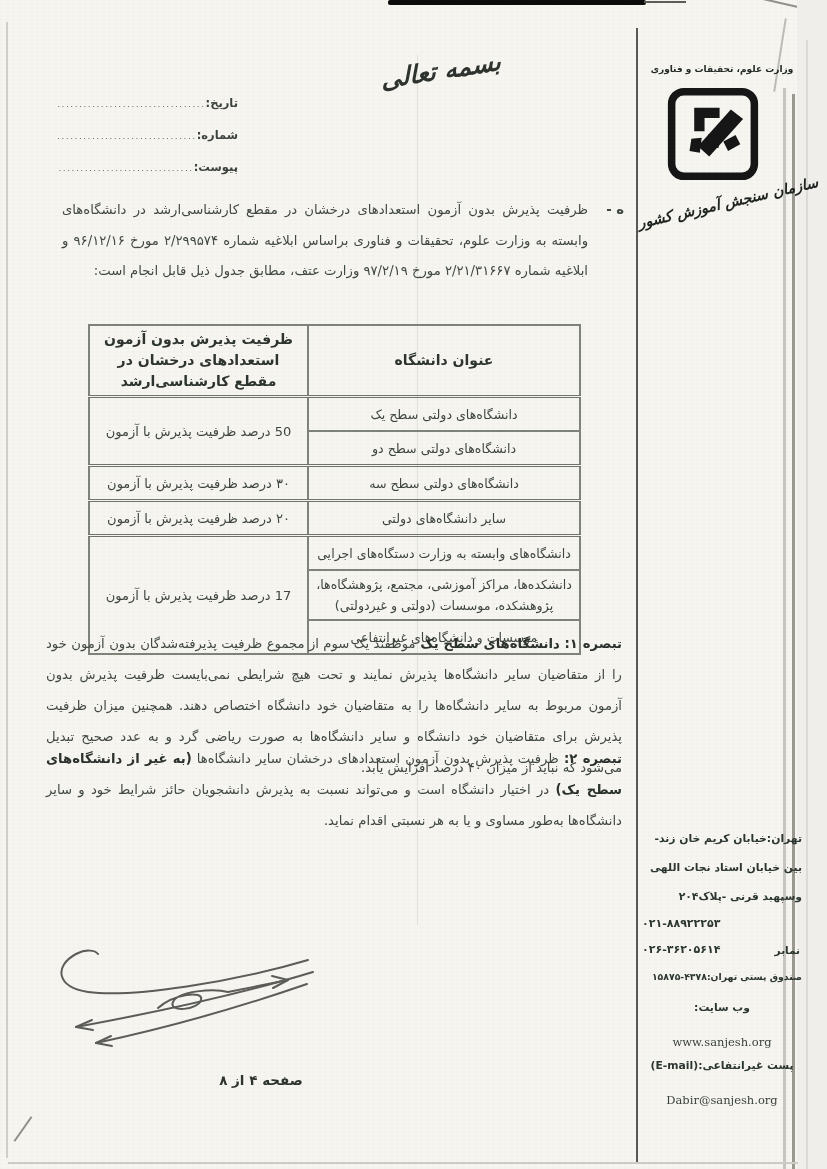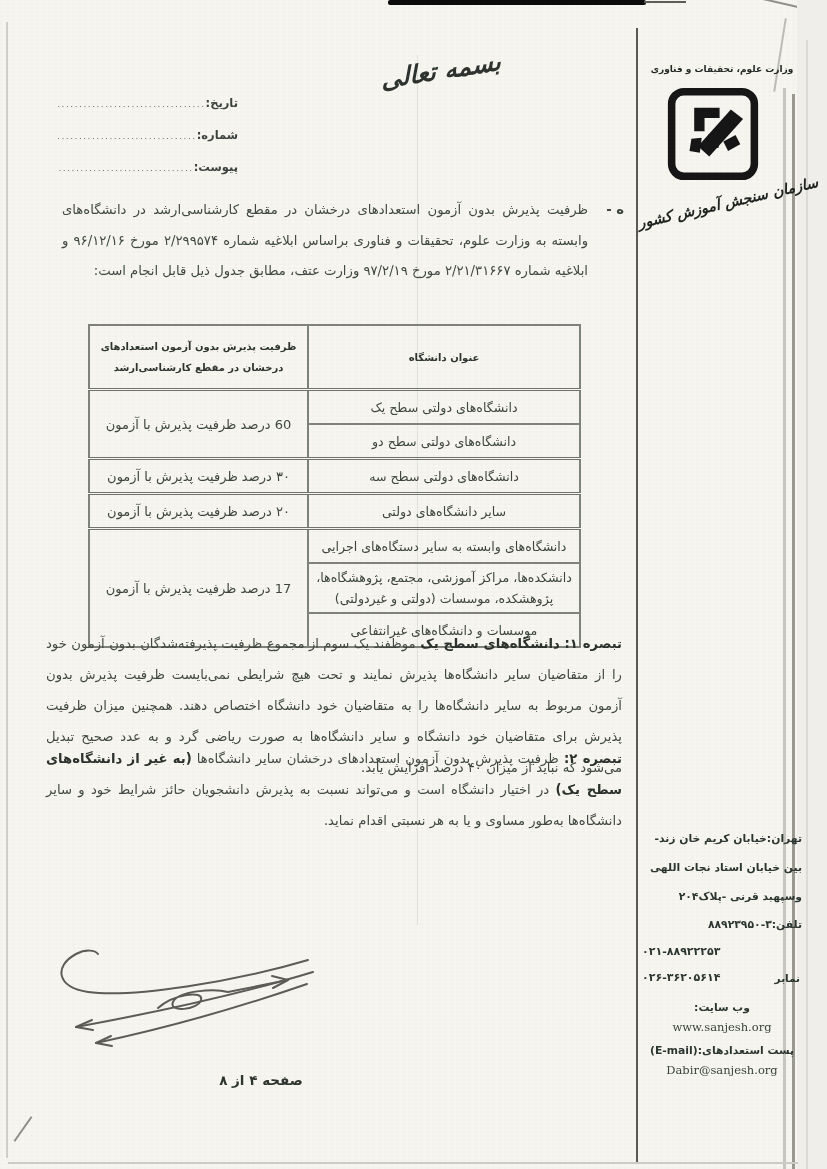--- a/index.html
+++ b/index.html
@@ -45,33 +45,33 @@
   .contact{left:642px;top:824px;width:160px;direction:rtl;color:#2c3631;font-weight:bold;}
   .contact .addr{font-size:10.8px;line-height:29px;text-align:right;}
   .contact .phone1{font-size:10.8px;line-height:28px;text-align:right;}
   .contact .num-ltr{direction:ltr;text-align:left;font-size:11px;line-height:26px;}
   .fax-row{display:flex;align-items:center;}
   .fax-row .fax-label{font-size:10.5px;padding-right:2px;}
   .fax-row .fax-nums{flex:1;}
   .contact .pobox{font-size:9.3px;line-height:28px;text-align:right;white-space:nowrap;}
   .contact .center-lbl{font-size:10.8px;text-align:center;margin-top:10px;}
   .contact .latin{font-family:"DejaVu Serif",serif;font-weight:normal;font-size:11.5px;text-align:center;
-                  direction:ltr;margin-top:6px;color:#39423c;}
+                  direction:ltr;margin-top:21px;color:#39423c;}
 
   
   .item-h{left:62px;top:195px;width:562px;direction:rtl;text-align:justify;font-size:13.2px;
           line-height:30.5px;position:absolute;padding-right:36px;box-sizing:border-box;}
   .item-h .marker{position:absolute;right:0;top:0;font-weight:bold;}
 
   
   table.cap-table{left:88px;top:324px;width:487px;position:absolute;border-collapse:collapse;
                   direction:rtl;font-size:12.6px;color:#3e453f;table-layout:fixed;}
   table.cap-table th,table.cap-table td{border:2px solid #7e8278;text-align:center;vertical-align:middle;
                   padding:3px 6px;line-height:21px;}
-  table.cap-table th{height:56px;font-size:10px;color:#2e342f;}
+  table.cap-table th{height:56px;font-size:14px;color:#2e342f;}
   th.col-uni{width:258px;}
   th.col-cap{width:205px;}
   td.uni{height:26px;}
   tr.group-start td{border-top:3px double #6f7369;margin-left:8px;}
   td.uni.sub{border-top:1.5px dotted #8d9086 !important;}
   td.cap{font-weight:normal;font-size:13px;}
 
   
   .note{left:46px;top:0;width:576px;direction:rtl;text-align:justify;font-size:13.2px;line-height:31px;position:absolute;}
   .note b{color:#2b312c;}
@@ -143,35 +143,35 @@
   <table class="cap-table">
     <thead>
       <tr>
         <th class="col-uni">عنوان دانشگاه</th>
         <th class="col-cap">ظرفیت پذیرش بدون آزمون استعدادهای درخشان در مقطع کارشناسی‌ارشد</th>
       </tr>
     </thead>
     <tbody>
         <tr class="group-start">
           <td class="uni">دانشگاه‌های دولتی سطح یک</td>
-          <td class="cap" rowspan="2">60 درصد ظرفیت پذیرش با آزمون</td>
+          <td class="cap" rowspan="2">50 درصد ظرفیت پذیرش با آزمون</td>
         </tr>
         <tr>
           <td class="uni sub">دانشگاه‌های دولتی سطح دو</td>
         </tr>
         <tr class="group-start">
           <td class="uni">دانشگاه‌های دولتی سطح سه</td>
           <td class="cap" rowspan="1">۳۰ درصد ظرفیت پذیرش با آزمون</td>
         </tr>
         <tr class="group-start">
           <td class="uni">سایر دانشگاه‌های دولتی</td>
           <td class="cap" rowspan="1">۲۰ درصد ظرفیت پذیرش با آزمون</td>
         </tr>
         <tr class="group-start">
-          <td class="uni">دانشگاه‌های وابسته به سایر دستگاه‌های اجرایی</td>
+          <td class="uni">دانشگاه‌های وابسته به وزارت دستگاه‌های اجرایی</td>
           <td class="cap" rowspan="3">17 درصد ظرفیت پذیرش با آزمون</td>
         </tr>
         <tr>
           <td class="uni sub">دانشکده‌ها، مراکز آموزشی، مجتمع، پژوهشگاه‌ها، پژوهشکده، موسسات (دولتی و غیردولتی)</td>
         </tr>
         <tr>
           <td class="uni sub">موسسات و دانشگاه‌های غیرانتفاعی</td>
         </tr>
       </tbody>
   </table>
@@ -196,25 +196,25 @@
       <path d="M272 50 l -16 -4 M272 50 l -15 8"></path>
     </svg>
   </div>
 
   <div class="abs footer">صفحه ۴ از ۸</div>
 
   <div class="abs contact">
     <div class="addr">تهران:خیابان کریم خان زند-</div>
     <div class="addr">بین خیابان استاد نجات اللهی</div>
     <div class="addr">وسپهبد قرنی -پلاک۲۰۴</div>
-    <div class="phone1">تلفن:۳-۸۸۹۲۳۹۵۰</div>
     <div class="num-ltr">۰۲۱-۸۸۹۲۲۲۵۳</div>
     <div class="fax-row">
       <span class="fax-label">نمابر</span>
       <span class="fax-nums num-ltr">۰۲۶-۳۶۲۰۵۶۱۴</span>
     </div>
+    <div class="pobox">صندوق پستی تهران:۴۳۷۸-۱۵۸۷۵</div>
     <div class="center-lbl">وب سایت:</div>
     <div class="latin">www.sanjesh.org</div>
-    <div class="center-lbl">پست استعدادهای:(E-mail)</div>
+    <div class="center-lbl">پست غیرانتفاعی:(E-mail)</div>
     <div class="latin">Dabir@sanjesh.org</div>
   </div>
 
 </div>
 
 </body></html>

